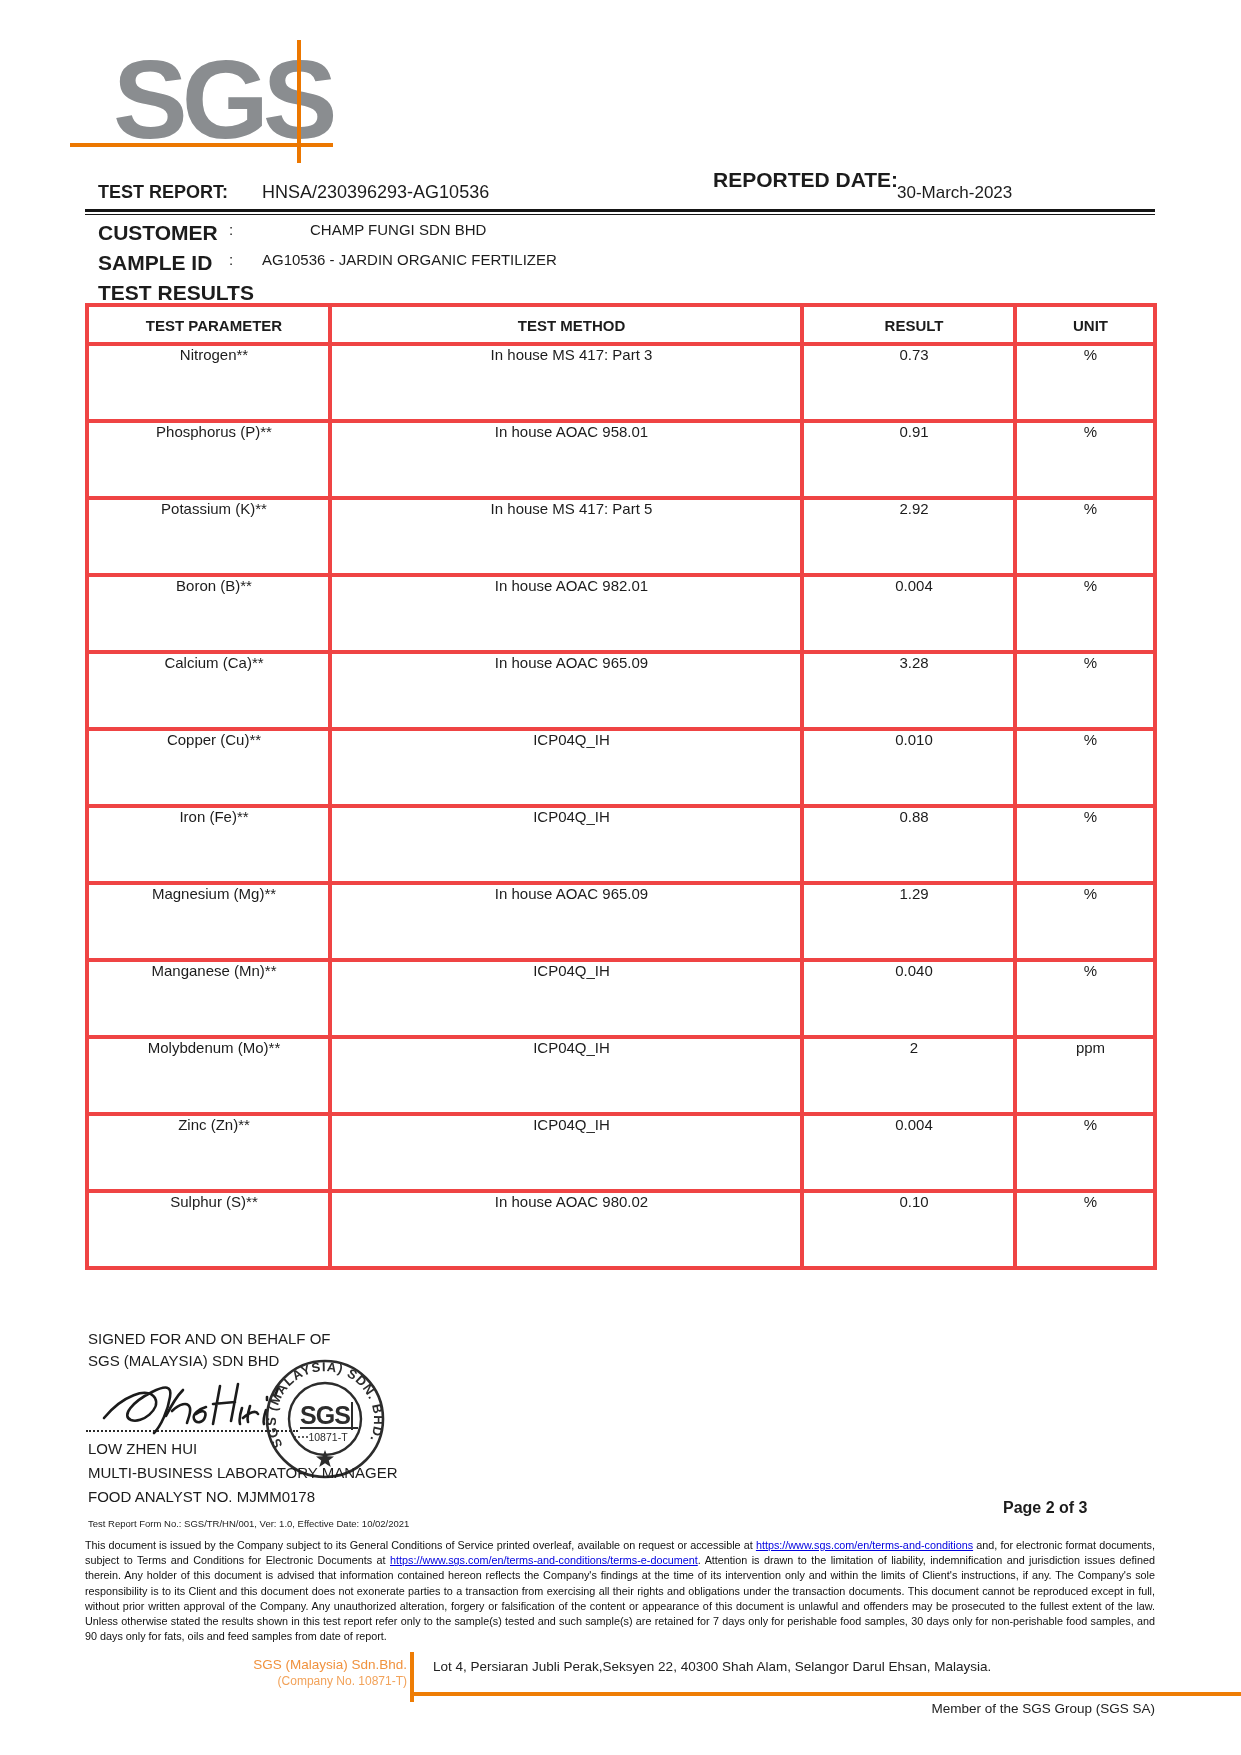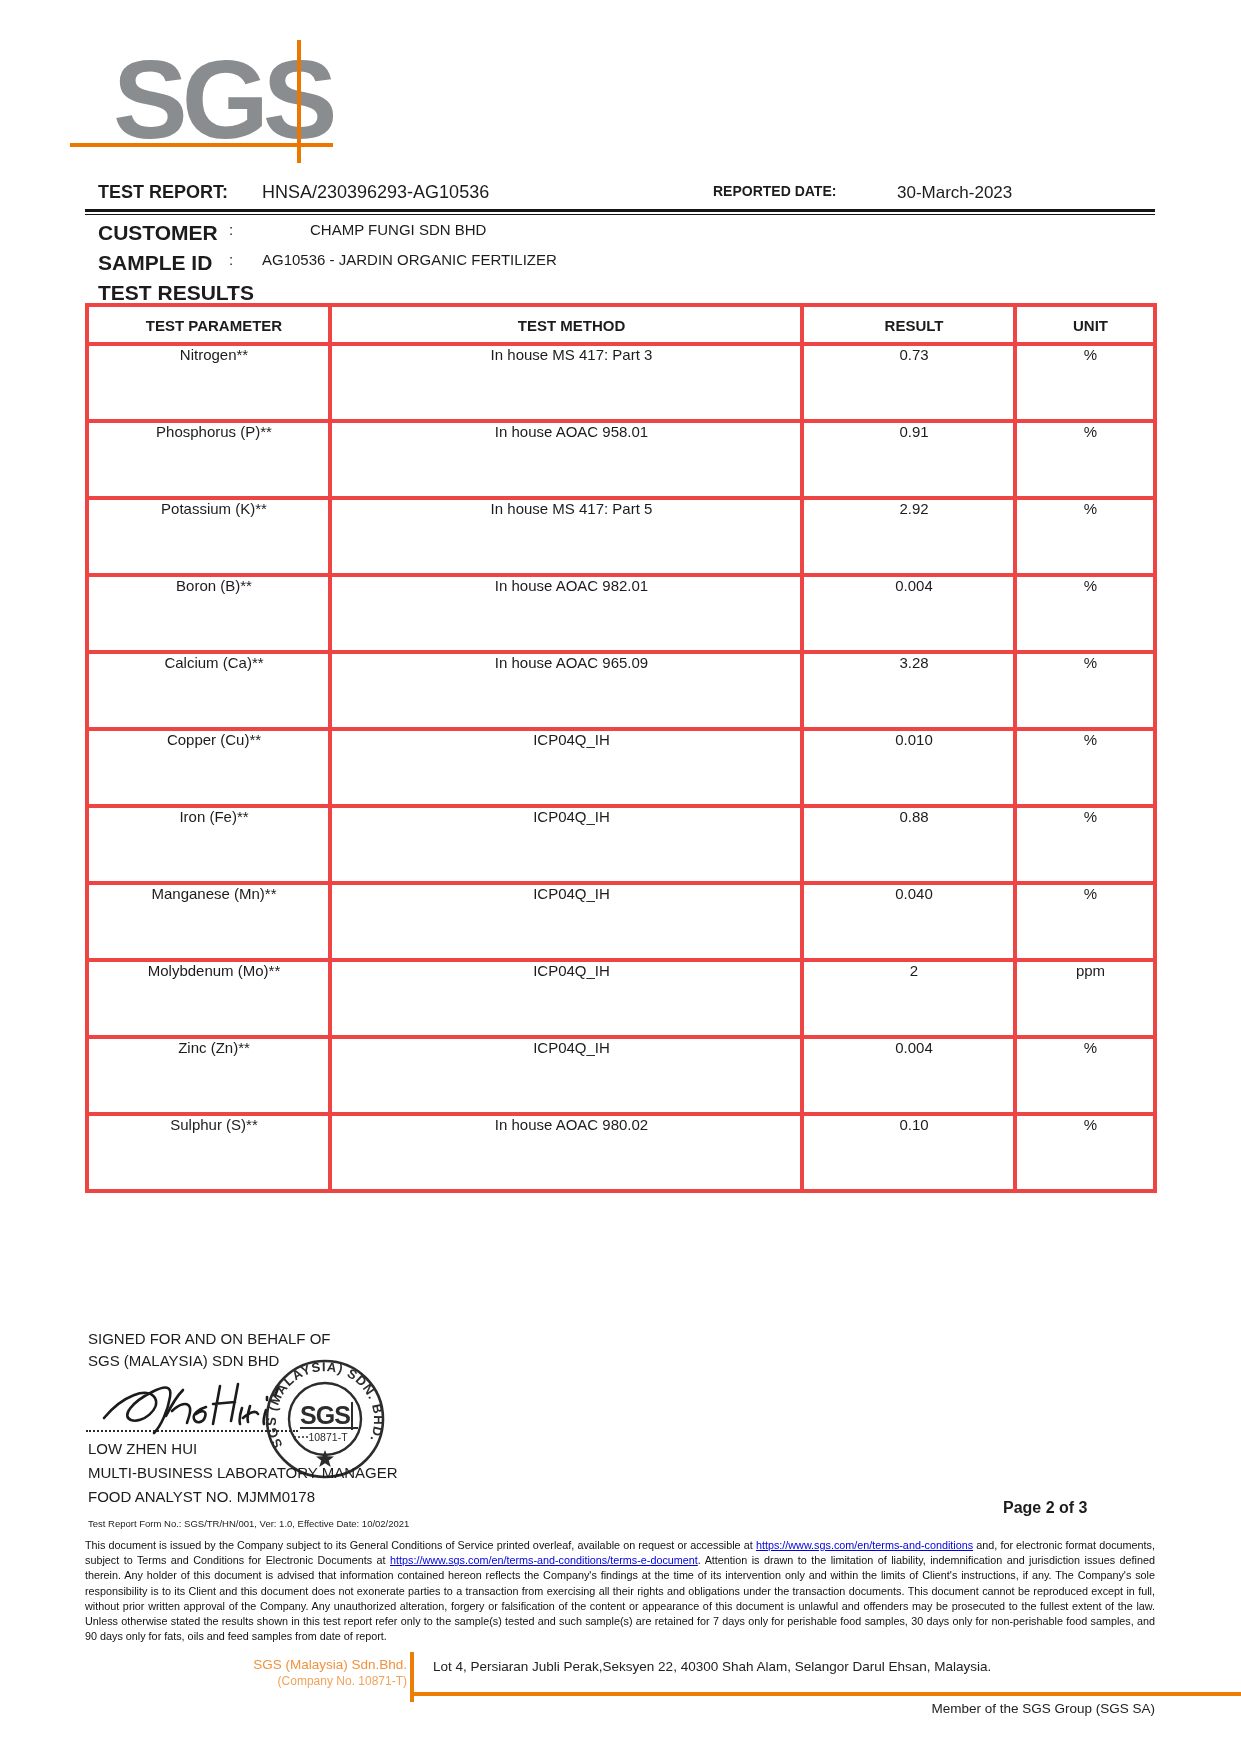--- a/index.html
+++ b/index.html
@@ -63,21 +63,21 @@
 <body>
 
 <div class="page">
 
   <div class="abs logo-text" style="left:113px;top:44px;">SGS</div>
   <div class="abs logo-hline" style="left:70px;top:143px;width:263px;"></div>
   <div class="abs logo-vline" style="left:297px;top:40px;height:123px;"></div>
 
   <div class="abs t-label" style="left:98px;top:182px;">TEST REPORT:</div>
   <div class="abs t-value" style="left:262px;top:182px;">HNSA/230396293-AG10536</div>
-  <div class="abs t-label" style="left:713px;top:183px;font-size:14px;">REPORTED DATE:</div>
+  <div class="abs t-label" style="left:713px;top:168px;font-size:21px;">REPORTED DATE:</div>
   <div class="abs t-value" style="left:897px;top:183px;font-size:17px;">30-March-2023</div>
   <div class="abs title-divider" style="left:85px;top:209px;width:1070px;"></div>
 
   <div class="abs m-label" style="left:98px;top:221px;">CUSTOMER</div>
   <div class="abs m-colon" style="left:229px;top:221px;">:</div>
   <div class="abs m-value" style="left:262px;top:221px;margin-left:48px;">CHAMP FUNGI SDN BHD</div>
 
   <div class="abs m-label" style="left:98px;top:251px;">SAMPLE ID</div>
   <div class="abs m-colon" style="left:229px;top:251px;">:</div>
   <div class="abs m-value" style="left:262px;top:251px;">AG10536 - JARDIN ORGANIC FERTILIZER</div>
@@ -132,20 +132,26 @@
     <tr class="data-row">
       <td class="c-param">Copper (Cu)**</td>
       <td class="c-method">ICP04Q_IH</td>
       <td class="c-result">0.010</td>
       <td class="c-unit">%</td>
     </tr>
     <tr class="data-row">
       <td class="c-param">Iron (Fe)**</td>
       <td class="c-method">ICP04Q_IH</td>
       <td class="c-result">0.88</td>
+      <td class="c-unit">%</td>
+    </tr>
+    <tr class="data-row">
+      <td class="c-param">Magnesium (Mg)**</td>
+      <td class="c-method">In house AOAC 965.09</td>
+      <td class="c-result">1.29</td>
       <td class="c-unit">%</td>
     </tr>
     <tr class="data-row">
       <td class="c-param">Manganese (Mn)**</td>
       <td class="c-method">ICP04Q_IH</td>
       <td class="c-result">0.040</td>
       <td class="c-unit">%</td>
     </tr>
     <tr class="data-row">
       <td class="c-param">Molybdenum (Mo)**</td>

